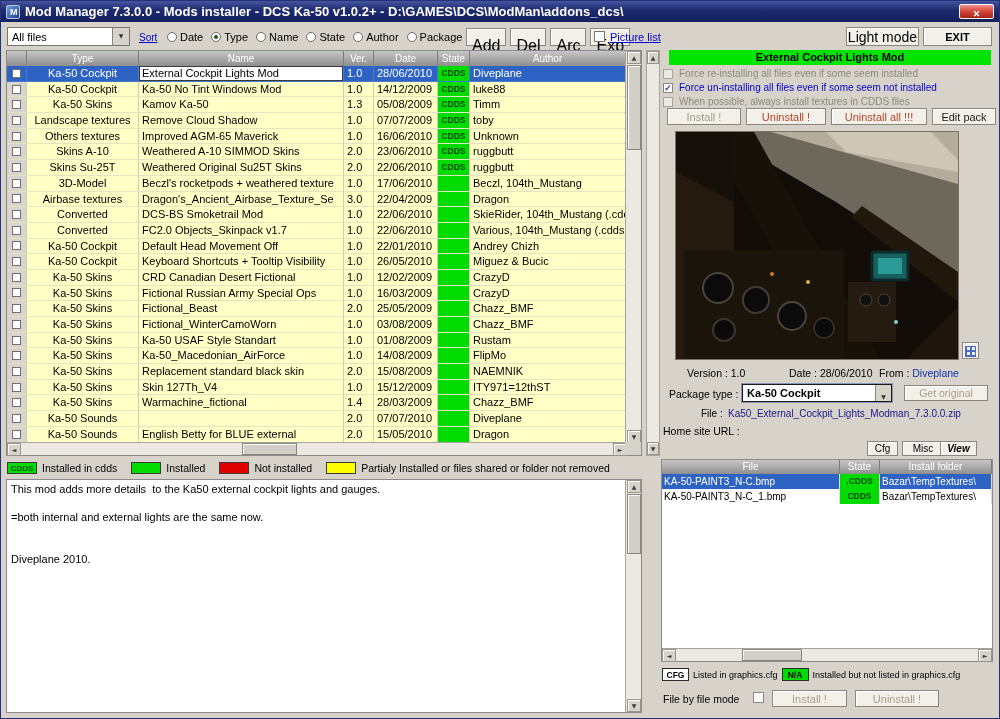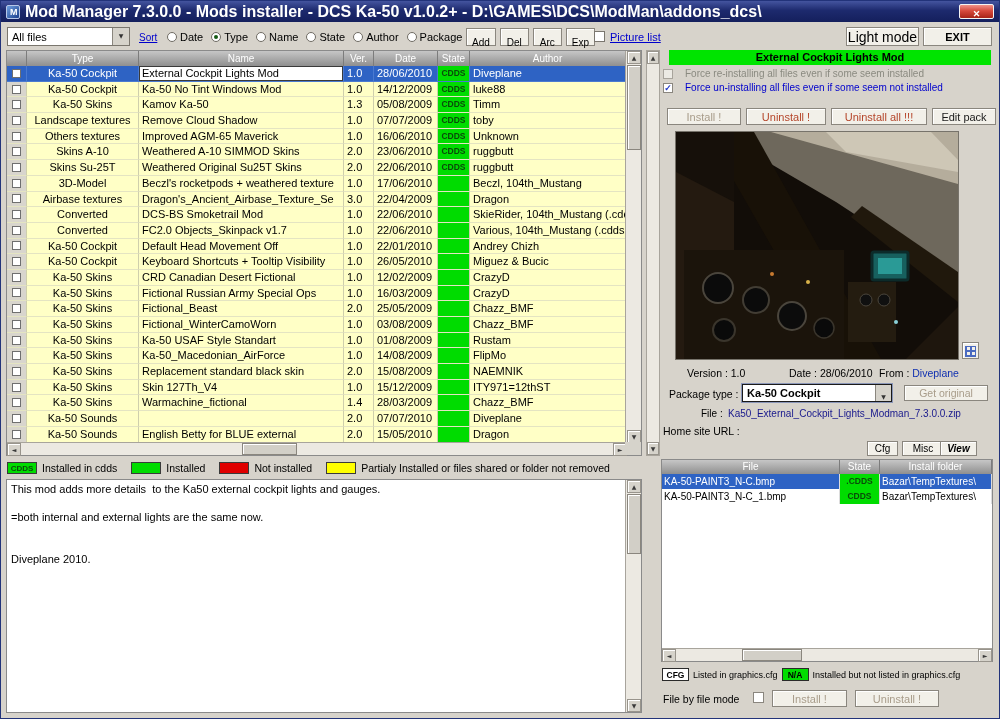--- a/index.html
+++ b/index.html
@@ -3,39 +3,39 @@
 <meta charset="utf-8">
 <style>
 *{margin:0;padding:0;box-sizing:border-box}
 body{font-family:"Liberation Sans",sans-serif;background:#6b6b6b;width:1000px;height:719px}
 .window{position:relative;width:1000px;height:719px;background:#d7d3cb;border:1px solid #22337a;overflow:hidden}
 
 
 .titlebar{position:absolute;left:0;top:0;right:0;height:21px;background:linear-gradient(180deg,#44549f,#1d2a6e 45%,#141f5c);display:flex;align-items:center;gap:5px;padding:0 5px;color:#fff}
 .app-icon{width:14px;height:14px;border-radius:2px;background:linear-gradient(135deg,#6fa0e0,#1c3f8c);border:1px solid #b8c8e8;position:relative;flex:none}
 .app-icon::after{content:"M";position:absolute;left:3px;top:1px;font-size:9px;font-weight:bold;color:#fff}
-.title-text{font-size:16px;font-weight:bold;white-space:nowrap}
+.title-text{font-size:13px;font-weight:bold;white-space:nowrap}
 .close-btn{position:absolute;right:5px;top:3px;width:35px;height:15px;background:linear-gradient(180deg,#f0928a,#d6493c 45%,#a82418);border:1px solid #f4f4f4;border-radius:2px;cursor:pointer;text-align:center}
 .x-icon::before{content:"✕";color:#fff;font-size:9px;font-weight:bold;line-height:12px}
 
 
 .btn{background:#f2f0e9;border:1px solid #8a867e;box-shadow:inset 1px 1px 0 #fff;font-family:inherit;cursor:pointer;color:#000}
 
 
 .filter-select{position:absolute;left:6px;top:26px;width:123px;height:19px;background:#fff;border:1px solid #7a766e;display:flex;align-items:center;font-size:11px;padding-left:4px;cursor:pointer}
 .dd-arrow{margin-left:auto;width:17px;height:17px;background:#d6d3cb;border-left:1px solid #8a867e;text-align:center}
 .dd-arrow::before,.combo-arrow::before{content:"▼";font-size:6px;color:#333;font-family:"DejaVu Sans",sans-serif;line-height:16px}
 .sort-link{position:absolute;left:138px;top:31px;font-size:10px;color:#0000cc;text-decoration:underline;cursor:pointer}
 .sort-radios{position:absolute;left:166px;top:28px;height:16px;display:flex;align-items:center;gap:8px}
 .radio-item{display:flex;align-items:center;gap:3px;cursor:pointer}
 .radio{width:10px;height:10px;border-radius:50%;background:#fff;border:1px solid #6f6b63;position:relative;flex:none}
 .radio.sel::after{content:"";position:absolute;left:2px;top:2px;width:4px;height:4px;border-radius:50%;background:#155a15}
 .radio-label{font-size:11px}
 .tb-buttons{position:absolute;left:465px;top:27px;display:flex;gap:4px}
-.tb-btn{height:18px;min-width:29px;padding:8px 5px;font-size:10px}
+.tb-btn{height:18px;min-width:29px;padding:8px 5px;font-size:16px}
 .pl-check{position:absolute;left:593px;top:30px;width:11px;height:11px;background:#fff;border:1px solid #7a766e;cursor:pointer}
 .pl-label{position:absolute;left:609px;top:30px;font-size:11px;color:#0000cc;text-decoration:underline;cursor:pointer}
 .light-mode{position:absolute;left:845px;top:26px;width:73px;height:19px;font-size:14px}
 .exit-btn{position:absolute;left:922px;top:26px;width:69px;height:19px;font-size:11px;font-weight:bold}
 
 
 .main-table{position:absolute;left:5px;top:49px;width:636px;height:406px;border:1px solid #8a8a8a;background:#fff}
 .thead{position:absolute;left:0;top:0;width:619px;height:15px;display:flex;background:linear-gradient(180deg,#c6c6c6,#8f8f8f)}
 .hcell{border-right:1px solid #7c7c7c;color:#fff;font-size:10px;text-align:center;line-height:15px;overflow:hidden;cursor:pointer}
 .h0{width:20px}.h1{width:112px}.h2{width:205px}.h3{width:30px}.h4{width:64px}.h5{width:32px}.h6{flex:1}
@@ -83,21 +83,21 @@
 .desc-text{position:absolute;left:4px;top:2px;right:28px}
 .desc-line{min-height:14px;font-size:11px;line-height:14px;color:#000;white-space:pre-wrap}
 .vscroll2{position:absolute;right:0;top:0;width:16px;height:232px;background:#ece9e2;border-left:1px solid #a8a49c}
 .vscroll2 .arr-up{left:1px;top:0}
 .vscroll2 .vthumb2{position:absolute;left:1px;top:14px;width:14px;height:60px;background:#d2cfc7;border:1px solid #8a867e;box-shadow:inset 1px 1px 0 #fff}
 .vscroll2 .arr-down{left:1px;bottom:0}
 
 
 .detail-header{position:absolute;left:668px;top:49px;width:322px;height:15px;background:#00e400;font-size:11px;font-weight:bold;text-align:center;line-height:15px;color:#000}
 .detail-cbs{position:absolute;left:662px;top:66px;width:334px}
-.dcb{display:flex;align-items:center;gap:12px;height:13px;margin-bottom:1px;cursor:pointer}
+.dcb{display:flex;align-items:center;gap:6px;height:13px;margin-bottom:1px;cursor:pointer}
 .cbx{width:10px;height:10px;background:#fff;border:1px solid #8a867e;font-size:9px;line-height:9px;color:#2038c8;text-align:center;font-weight:bold;flex:none}
 .dcb.dis .cbx{background:#eceae4;border-color:#a8a49c}
 .cbl{font-size:10px;white-space:nowrap}
 .dcb.dis .cbl{color:#8a8a80}
 .dcb.en .cbl{color:#0000cc;font-weight:normal}
 .detail-btns{position:absolute;left:666px;top:107px;display:flex;gap:5px}
 .abtn{height:17px;font-size:11px;padding:0 4px}
 .abtn.install{color:#a89c8a;width:74px}
 .abtn.uninstall{color:#b5452a;width:80px}
 .abtn.uninstall-all{color:#b5452a;width:96px}
@@ -531,20 +531,24 @@
   <div class="detail-header">External Cockpit Lights Mod</div>
   <div class="detail-cbs" id="detail-checkboxes">
       <div class="dcb dis">
         <span class="cbx"></span>
         <span class="cbl">Force re-installing all files even if some seem installed</span>
       </div>
       <div class="dcb en">
         <span class="cbx">✓</span>
         <span class="cbl">Force un-installing all files even if some seem not installed</span>
       </div>
+      <div class="dcb dis">
+        <span class="cbx"></span>
+        <span class="cbl">When possible, always install textures in CDDS files</span>
+      </div>
     </div>
 
   <div class="detail-btns">
     <button class="btn abtn install">Install !</button>
     <button class="btn abtn uninstall">Uninstall !</button>
     <button class="btn abtn uninstall-all">Uninstall all !!!</button>
     <button class="btn abtn edit">Edit pack</button>
   </div>
 
   <div class="mod-image">

